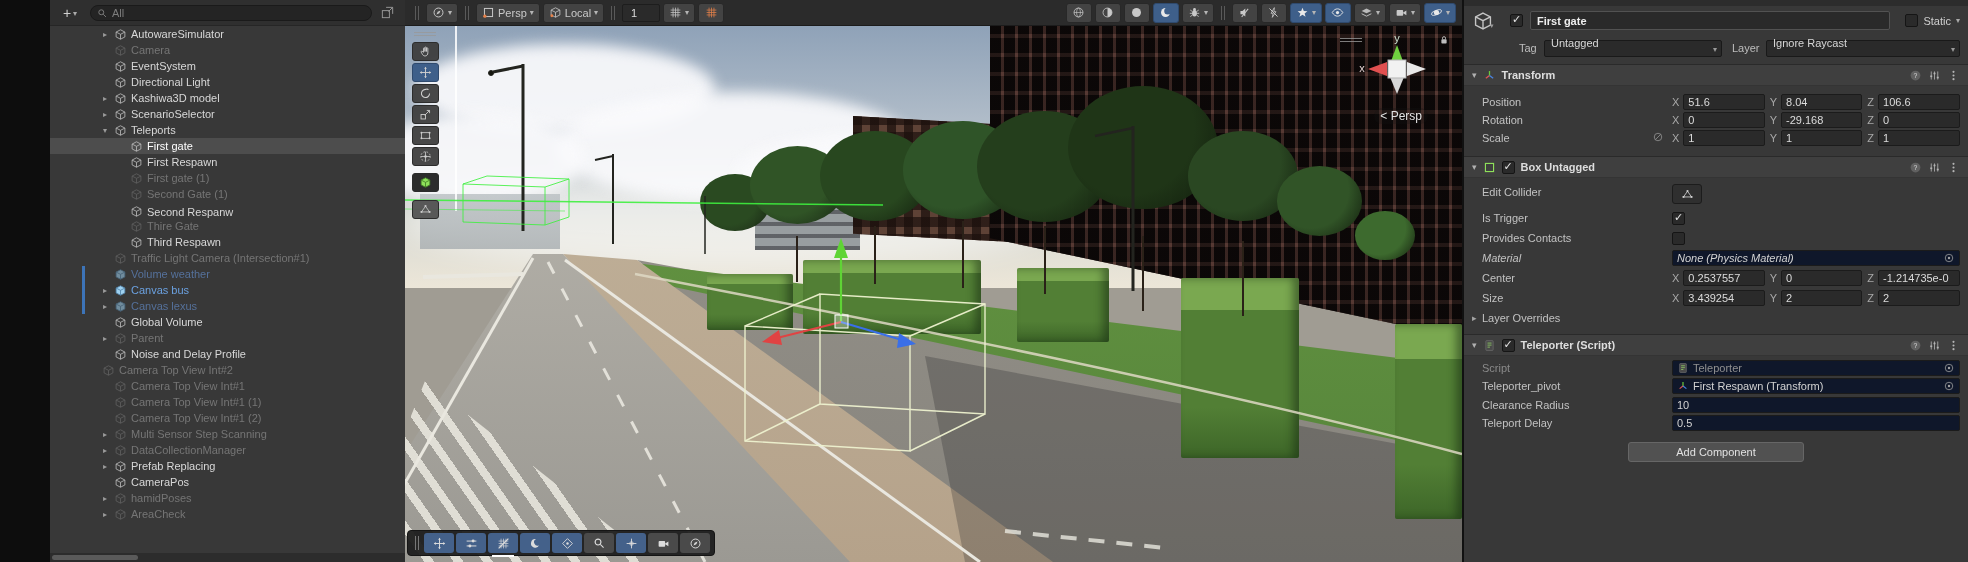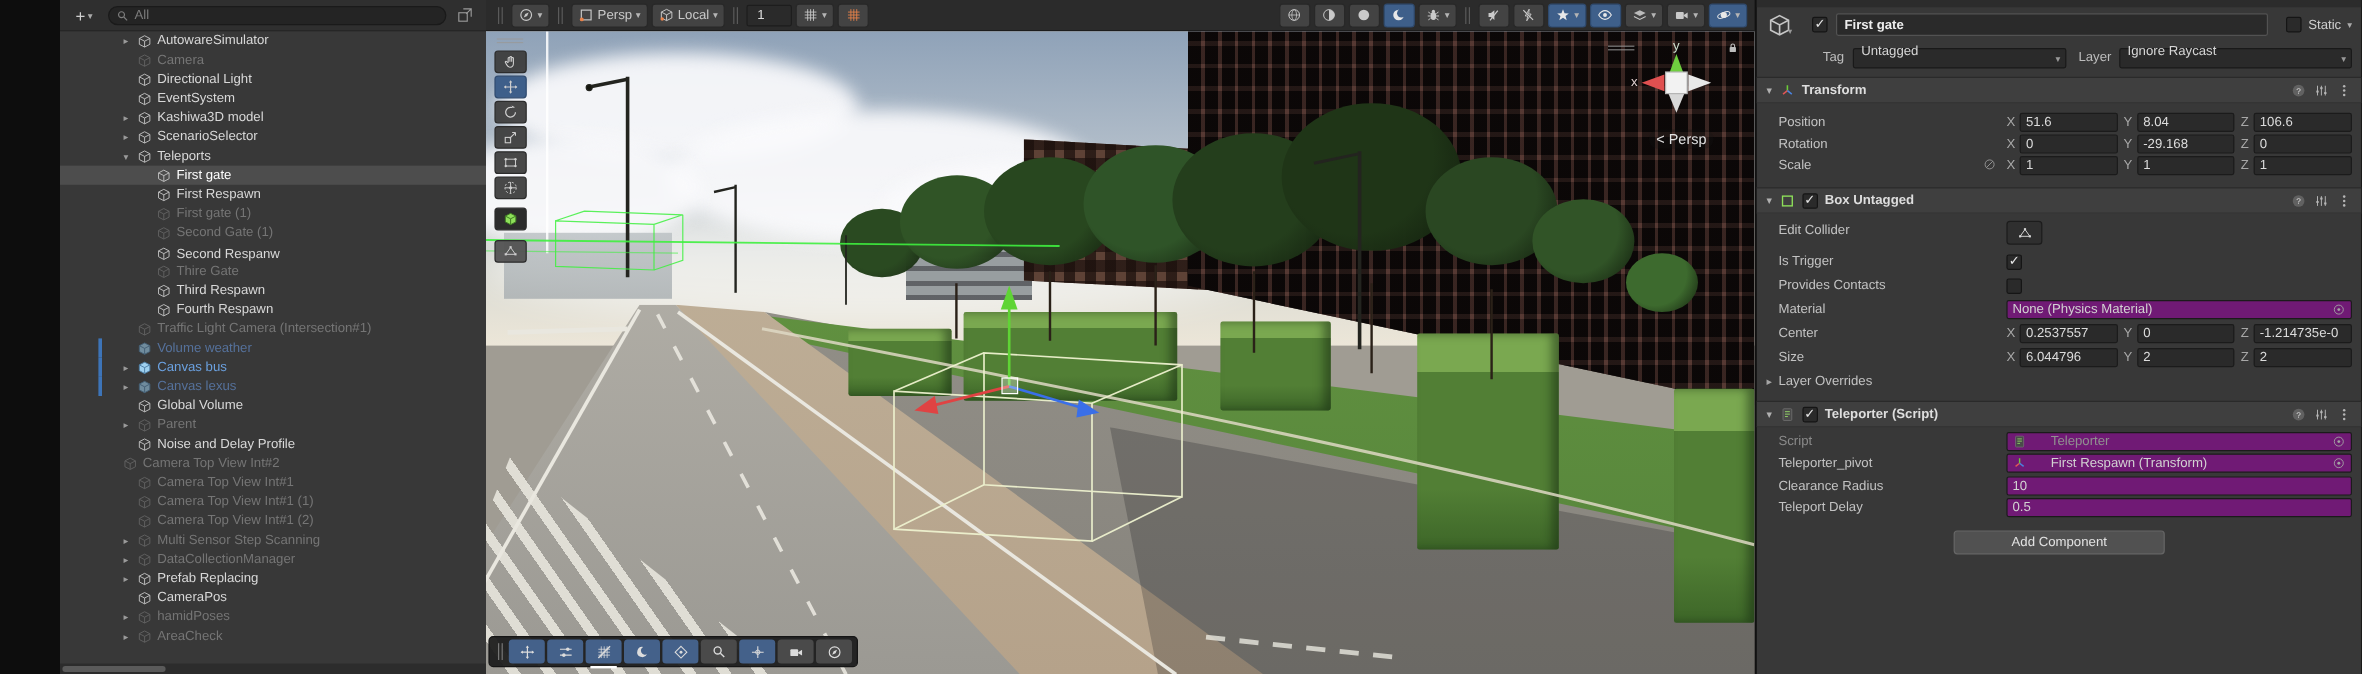--- a/index.html
+++ b/index.html
@@ -107,21 +107,21 @@
   .chdr .sp { flex:1; }
   .chdr .hic { color:#b5b5b5; }
   .irow { position:absolute; left:0; right:0; height:17px; }
   .ilabel { position:absolute; left:18px; top:2px; color:#c2c2c2; white-space:nowrap; }
   .ilabel.dim { color:#8a8a8a; }
   .vec { position:absolute; left:208px; right:8px; top:0; display:flex; gap:5px; }
   .vcell { flex:1; display:flex; align-items:center; gap:4px; min-width:0; }
   .ax { color:#a8a8a8; flex:none; }
   .fld { flex:1; height:16px; background:#2a2a2a; border:1px solid #1b1b1b; border-radius:2px; color:#dcdcdc; display:flex; align-items:center; padding:0 4px; overflow:hidden; white-space:nowrap; min-width:0; }
   .linkico { position:absolute; left:188px; top:1px; color:#9a9a9a; }
-  .ofld { position:absolute; left:208px; right:8px; top:0; height:16px; background:#701a75; border:1px solid #1b1b1b; border-radius:2px; display:flex; align-items:center; gap:20px; padding:0 4px; color:#d2d2d2; }
+  .ofld { position:absolute; left:208px; right:8px; top:0; height:16px; background:#0f172a; border:1px solid #1b1b1b; border-radius:2px; display:flex; align-items:center; gap:4px; padding:0 4px; color:#d2d2d2; }
   .ofld.dim { color:#909090; }
   .ofld .t { flex:1; overflow:hidden; white-space:nowrap; }
   .ofld .pick { color:#a5a5a5; flex:none; }
   .ebtn { position:absolute; left:208px; top:0; width:30px; height:20px; background:#2f2f2f; border:1px solid #1c1c1c; border-radius:3px; display:flex; align-items:center; justify-content:center; color:#d5d5d5; }
   .cpos { position:absolute; left:208px; top:2px; }
   .foldrow .arrow { position:absolute; left:8px; top:3px; font-size:9px; color:#a5a5a5; }
   .addbtn { position:absolute; left:164px; top:442px; width:176px; height:20px; background:#515151; border:1px solid #666; border-radius:3px; color:#e2e2e2; display:flex; align-items:center; justify-content:center; }
   svg { display:block; }
 </style>
 </head>
@@ -174,31 +174,31 @@
           <span class="hlbl">Camera</span>
         </div>
         <div class="hrow n" style="padding-left: 48px;">
           <span class="arr"></span>
           <span class="hico">
             <svg viewBox="0 0 16 16" width="13" height="13">
               <path d="M8 2.2 13.4 5v6L8 13.8 2.6 11V5Z" fill="none" stroke="currentColor"></path>
               <path d="M2.6 5 8 7.8 13.4 5M8 7.8v6" fill="none" stroke="currentColor"></path>
             </svg>
           </span>
+          <span class="hlbl">EventSystem</span>
+        </div>
+        <div class="hrow n" style="padding-left: 48px;">
+          <span class="arr"></span>
+          <span class="hico">
+            <svg viewBox="0 0 16 16" width="13" height="13">
+              <path d="M8 2.2 13.4 5v6L8 13.8 2.6 11V5Z" fill="none" stroke="currentColor"></path>
+              <path d="M2.6 5 8 7.8 13.4 5M8 7.8v6" fill="none" stroke="currentColor"></path>
+            </svg>
+          </span>
           <span class="hlbl">Directional Light</span>
-        </div>
-        <div class="hrow n" style="padding-left: 48px;">
-          <span class="arr"></span>
-          <span class="hico">
-            <svg viewBox="0 0 16 16" width="13" height="13">
-              <path d="M8 2.2 13.4 5v6L8 13.8 2.6 11V5Z" fill="none" stroke="currentColor"></path>
-              <path d="M2.6 5 8 7.8 13.4 5M8 7.8v6" fill="none" stroke="currentColor"></path>
-            </svg>
-          </span>
-          <span class="hlbl">EventSystem</span>
         </div>
         <div class="hrow n" style="padding-left: 48px;">
           <span class="arr">▸</span>
           <span class="hico">
             <svg viewBox="0 0 16 16" width="13" height="13">
               <path d="M8 2.2 13.4 5v6L8 13.8 2.6 11V5Z" fill="none" stroke="currentColor"></path>
               <path d="M2.6 5 8 7.8 13.4 5M8 7.8v6" fill="none" stroke="currentColor"></path>
             </svg>
           </span>
           <span class="hlbl">Kashiwa3D model</span>
@@ -285,30 +285,20 @@
         </div>
         <div class="hrow n" style="padding-left: 64px;">
           <span class="arr"></span>
           <span class="hico">
             <svg viewBox="0 0 16 16" width="13" height="13">
               <path d="M8 2.2 13.4 5v6L8 13.8 2.6 11V5Z" fill="none" stroke="currentColor"></path>
               <path d="M2.6 5 8 7.8 13.4 5M8 7.8v6" fill="none" stroke="currentColor"></path>
             </svg>
           </span>
           <span class="hlbl">Third Respawn</span>
-        </div>
-        <div class="hrow n" style="padding-left: 64px;">
-          <span class="arr"></span>
-          <span class="hico">
-            <svg viewBox="0 0 16 16" width="13" height="13">
-              <path d="M8 2.2 13.4 5v6L8 13.8 2.6 11V5Z" fill="none" stroke="currentColor"></path>
-              <path d="M2.6 5 8 7.8 13.4 5M8 7.8v6" fill="none" stroke="currentColor"></path>
-            </svg>
-          </span>
-          <span class="hlbl">Fourth Respawn</span>
         </div>
         <div class="hrow d" style="padding-left: 48px;">
           <span class="arr"></span>
           <span class="hico">
             <svg viewBox="0 0 16 16" width="13" height="13">
               <path d="M8 2.2 13.4 5v6L8 13.8 2.6 11V5Z" fill="none" stroke="currentColor"></path>
               <path d="M2.6 5 8 7.8 13.4 5M8 7.8v6" fill="none" stroke="currentColor"></path>
             </svg>
           </span>
           <span class="hlbl">Traffic Light Camera (Intersection#1)</span>
@@ -1102,21 +1092,21 @@
           </div>
         </div>
         <div class="irow" style="top: 210px;">
           <span class="ilabel">Is Trigger</span>
           <span class="chk cpos on"></span>
         </div>
         <div class="irow" style="top: 230px;">
           <span class="ilabel">Provides Contacts</span>
           <span class="chk cpos"></span>
         </div>
-        <div class="irow" style="top: 250px;">
+        <div class="irow" style="top: 250px; font-style: italic;">
           <span class="ilabel">Material</span>
           <div class="ofld">
             <span class="t">None (Physics Material)</span>
             <span class="pick">
               <svg viewBox="0 0 16 16" width="12" height="12">
                 <circle cx="8" cy="8" r="5" fill="none" stroke="currentColor"></circle>
                 <circle cx="8" cy="8" r="1.6" fill="currentColor"></circle>
               </svg>
             </span>
           </div>
@@ -1136,21 +1126,21 @@
               <span class="ax">Z</span>
               <div class="fld">-1.214735e-0</div>
             </div>
           </div>
         </div>
         <div class="irow" style="top: 290px;">
           <span class="ilabel">Size</span>
           <div class="vec">
             <div class="vcell">
               <span class="ax">X</span>
-              <div class="fld">6.044796</div>
+              <div class="fld">3.439254</div>
             </div>
             <div class="vcell">
               <span class="ax">Y</span>
               <div class="fld">2</div>
             </div>
             <div class="vcell">
               <span class="ax">Z</span>
               <div class="fld">2</div>
             </div>
           </div>

